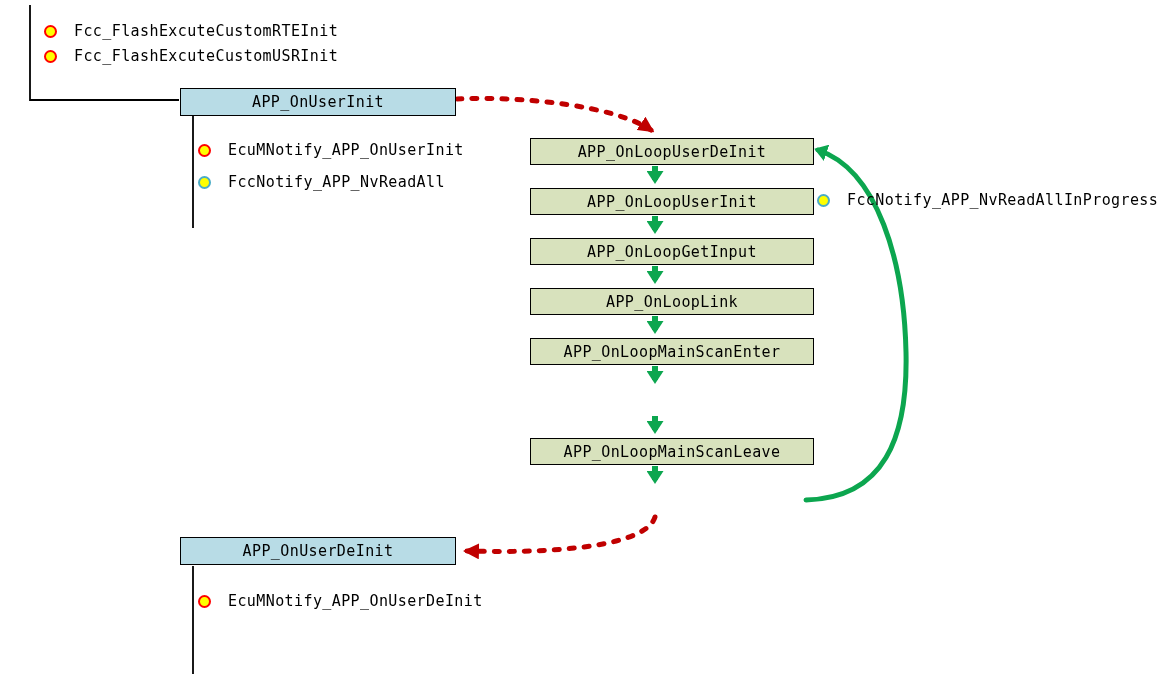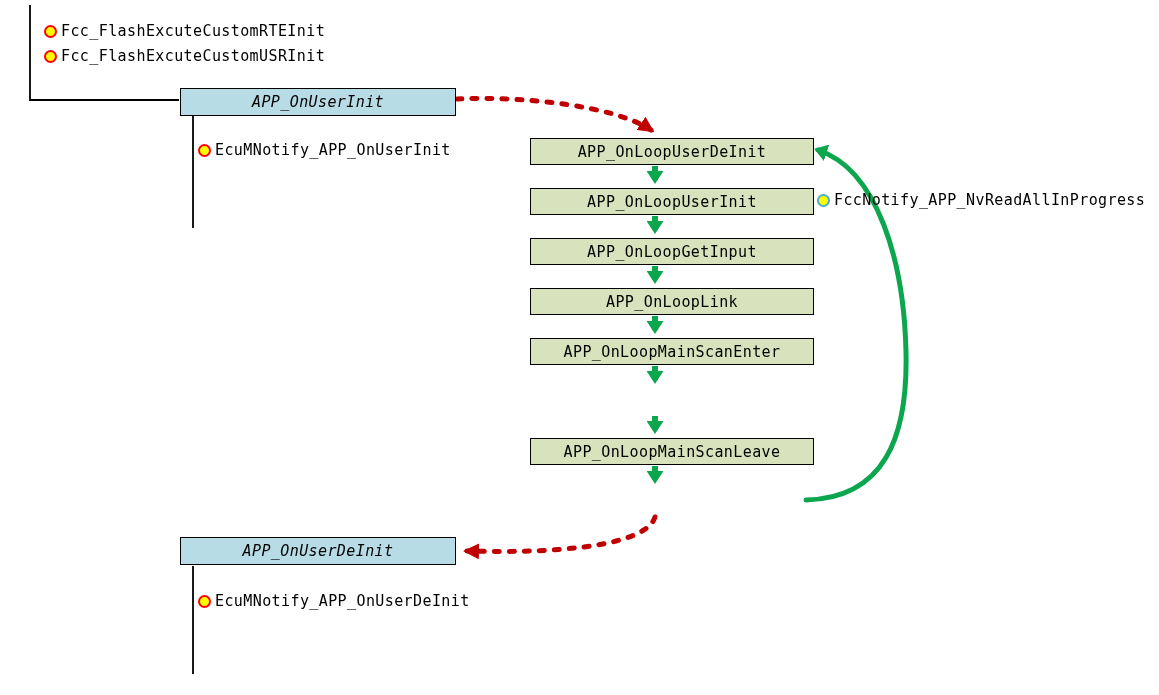--- a/index.html
+++ b/index.html
@@ -22,27 +22,27 @@
     position: absolute;
     box-sizing: border-box;
     border: 1.6px solid #000000;
     display: flex;
     align-items: center;
     justify-content: center;
     font-size: 15px;
     letter-spacing: 0.4px;
     white-space: nowrap;
   }
-  .node.blue  { background: var(--blue_box_fill);  width: 276px; height: 28px; left: 180px; font-style: italic; }
+  .node.blue  { background: var(--blue_box_fill);  width: 276px; height: 28px; left: 180px; }
   .node.green { background: var(--green_box_fill); width: 284px; height: 27px; left: 530px; }
   .bullet {
     position: absolute;
     display: flex;
     align-items: center;
-    gap: 4px;
+    gap: 17px;
     font-size: 15px;
     letter-spacing: 0.4px;
     height: 16px;
     white-space: nowrap;
   }
   .dot {
     width: 9px; height: 9px;
     border-radius: 50%;
     background: var(--bullet_fill);
     flex: 0 0 auto;
@@ -96,20 +96,24 @@
     <span>APP_OnUserInit</span>
   </div>
   <div class="node blue" style="top:537px">
     <span>APP_OnUserDeInit</span>
   </div>
 
   <div class="bullet" style="left:198px; top:142px">
     <span class="dot red-ring"></span>
     <span>EcuMNotify_APP_OnUserInit</span>
   </div>
+  <div class="bullet" style="left:198px; top:174px">
+    <span class="dot blue-ring"></span>
+    <span>FccNotify_APP_NvReadAll</span>
+  </div>
 
   <div class="node green" style="top:138px">
     <span>APP_OnLoopUserDeInit</span>
   </div>
   <div class="node green" style="top:188px">
     <span>APP_OnLoopUserInit</span>
   </div>
   <div class="node green" style="top:238px">
     <span>APP_OnLoopGetInput</span>
   </div>

